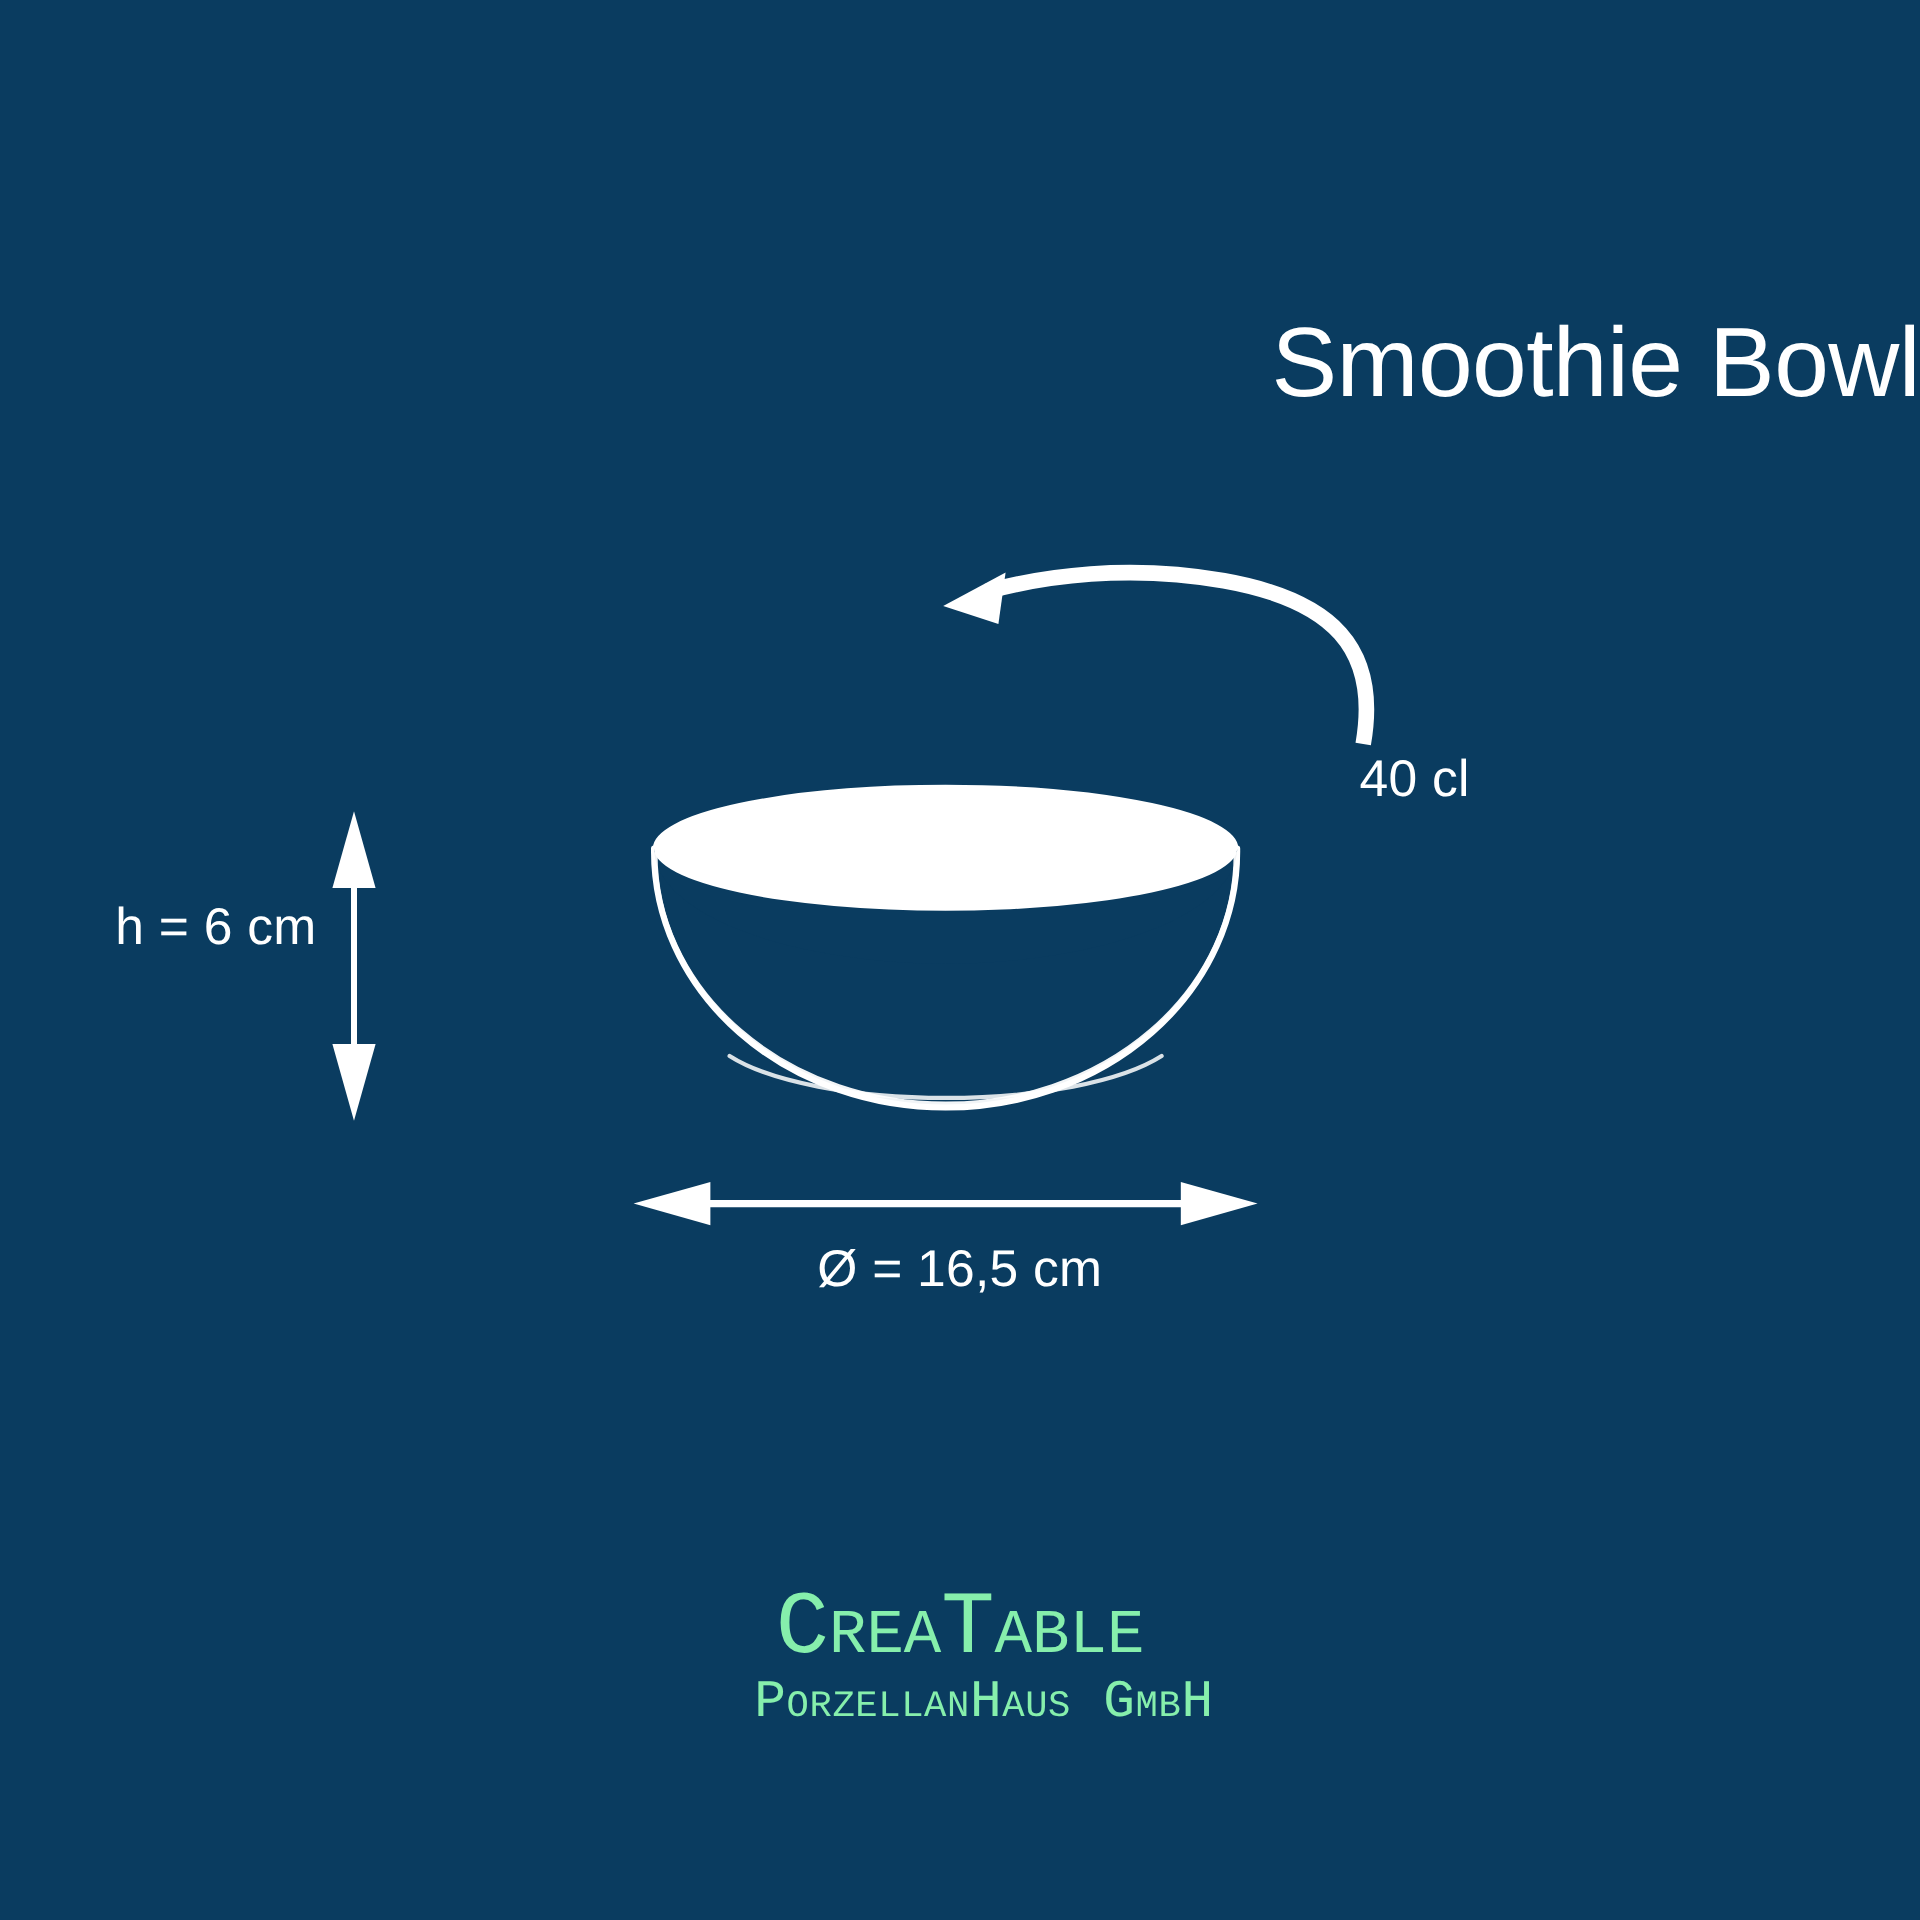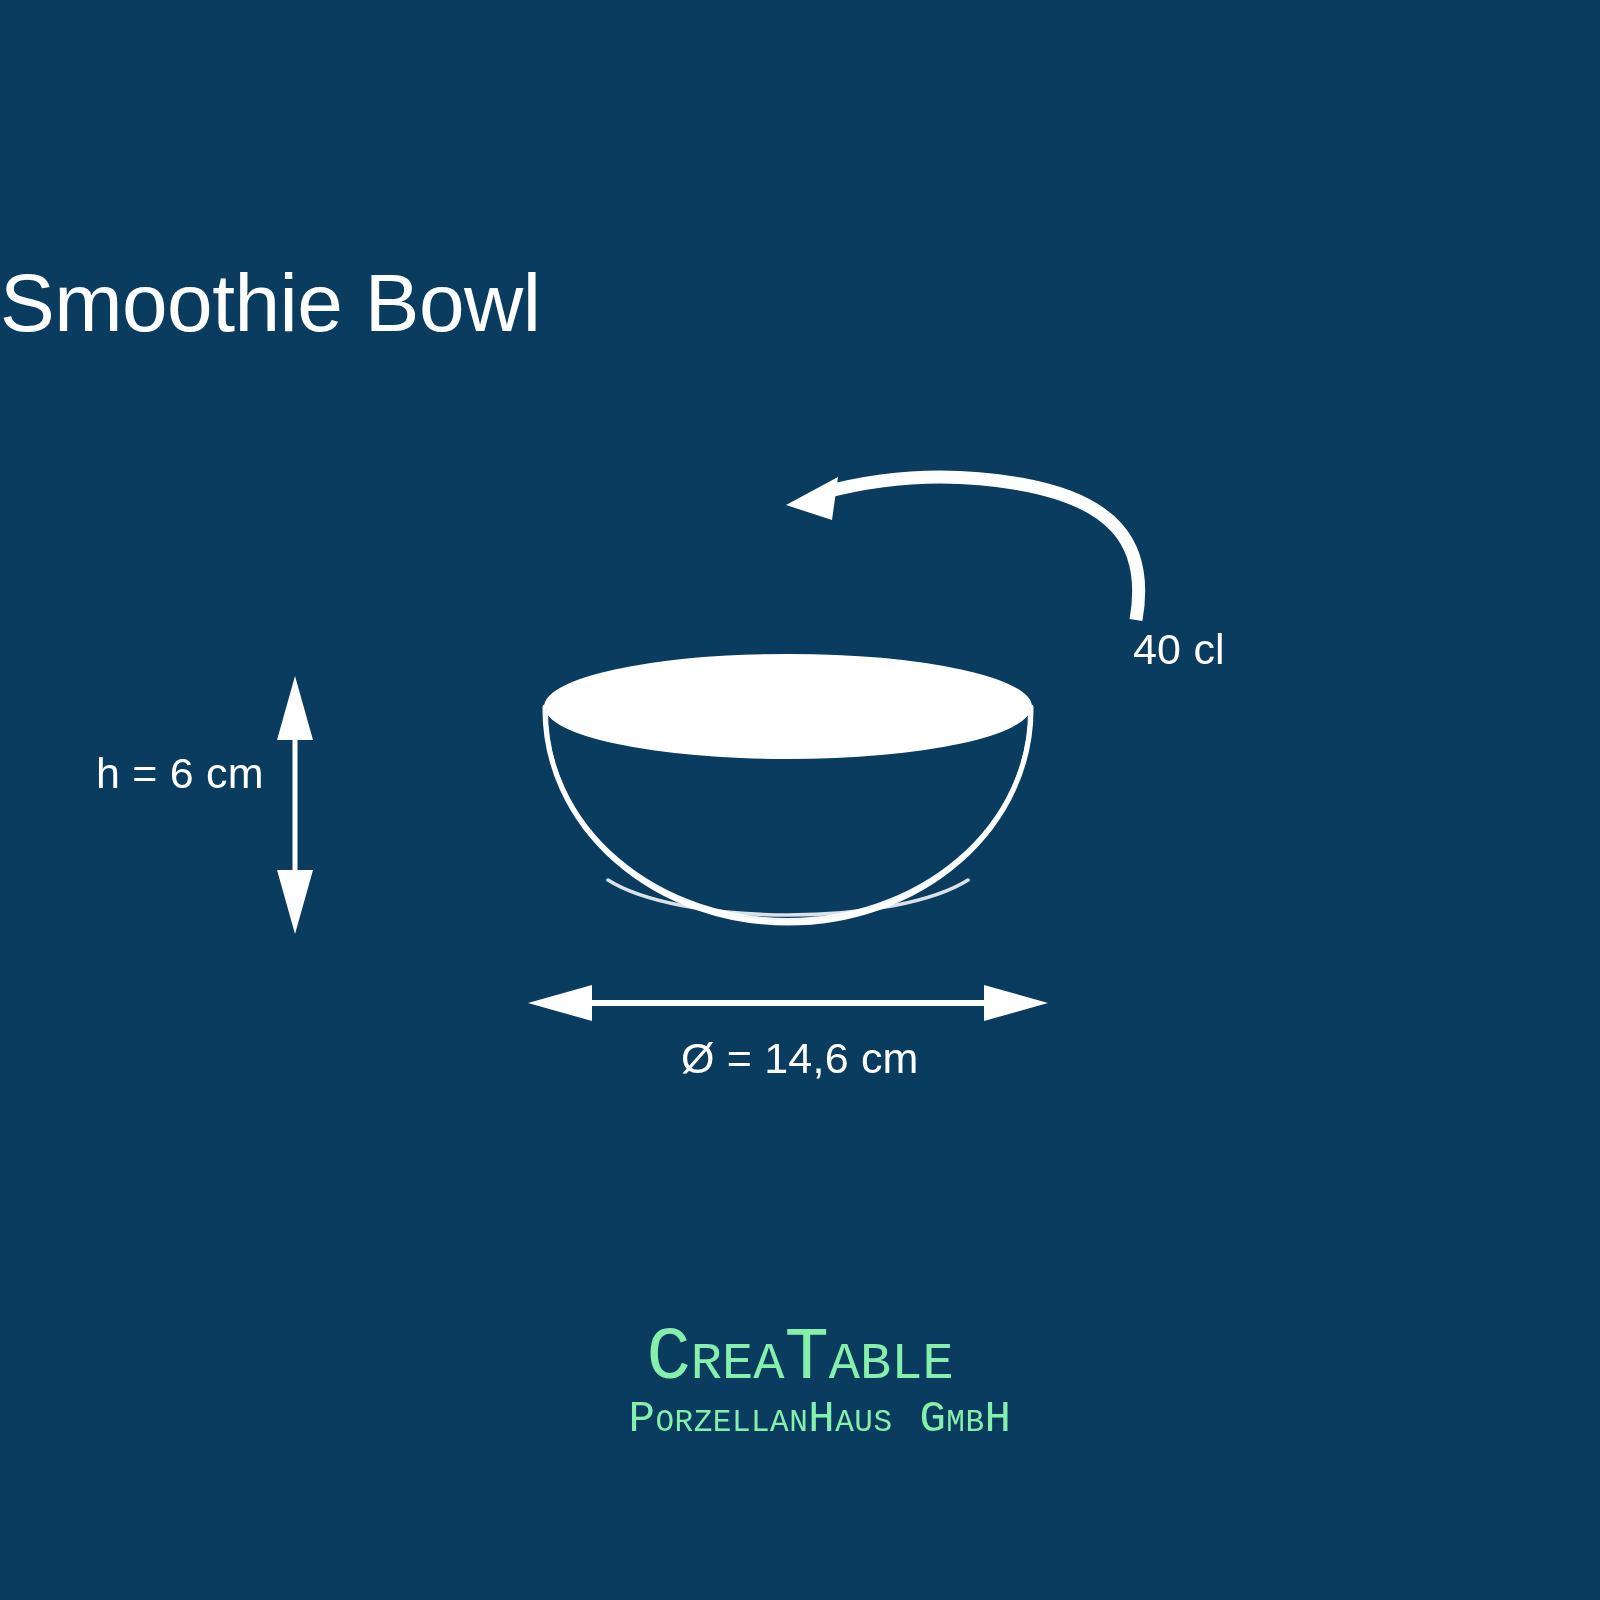--- a/index.html
+++ b/index.html
@@ -30,21 +30,21 @@
     position: absolute;
     color: #ffffff;
     white-space: nowrap;
     line-height: 1;
   }
 
   #page-title {
     left: 0;
     right: 0;
     top: 262px;
-    text-align: left;
+    text-align: right;
     font-size: 82px;
     font-weight: 400;
     letter-spacing: -0.5px;
   }
 
   #height-label {
     left: 96px;
     top: 752px;
     font-size: 43px;
     font-weight: 400;
@@ -140,21 +140,21 @@
                C 1150 540, 1110 500, 1020 484
                C 940 470, 870 480, 822 493" fill="none" stroke="#ffffff" stroke-width="13" stroke-linecap="butt"></path>
       <polygon points="786,505 838,477 832,520" fill="#ffffff"></polygon>
     </g>
   </svg>
 
   <div class="txt" id="page-title">Smoothie Bowl</div>
 
   <div class="txt" id="height-label">h = 6 cm</div>
 
-  <div class="txt" id="diameter-label">Ø = 14,6 cm</div>
+  <div class="txt" id="diameter-label">Ø = 16,5 cm</div>
 
   <div class="txt" id="volume-label">40 cl</div>
 
   <div id="brand-logo">
     <span id="brand-name">CreaTable</span>
     <span id="brand-sub">PorzellanHaus GmbH</span>
   </div>
 
 </div>
 

